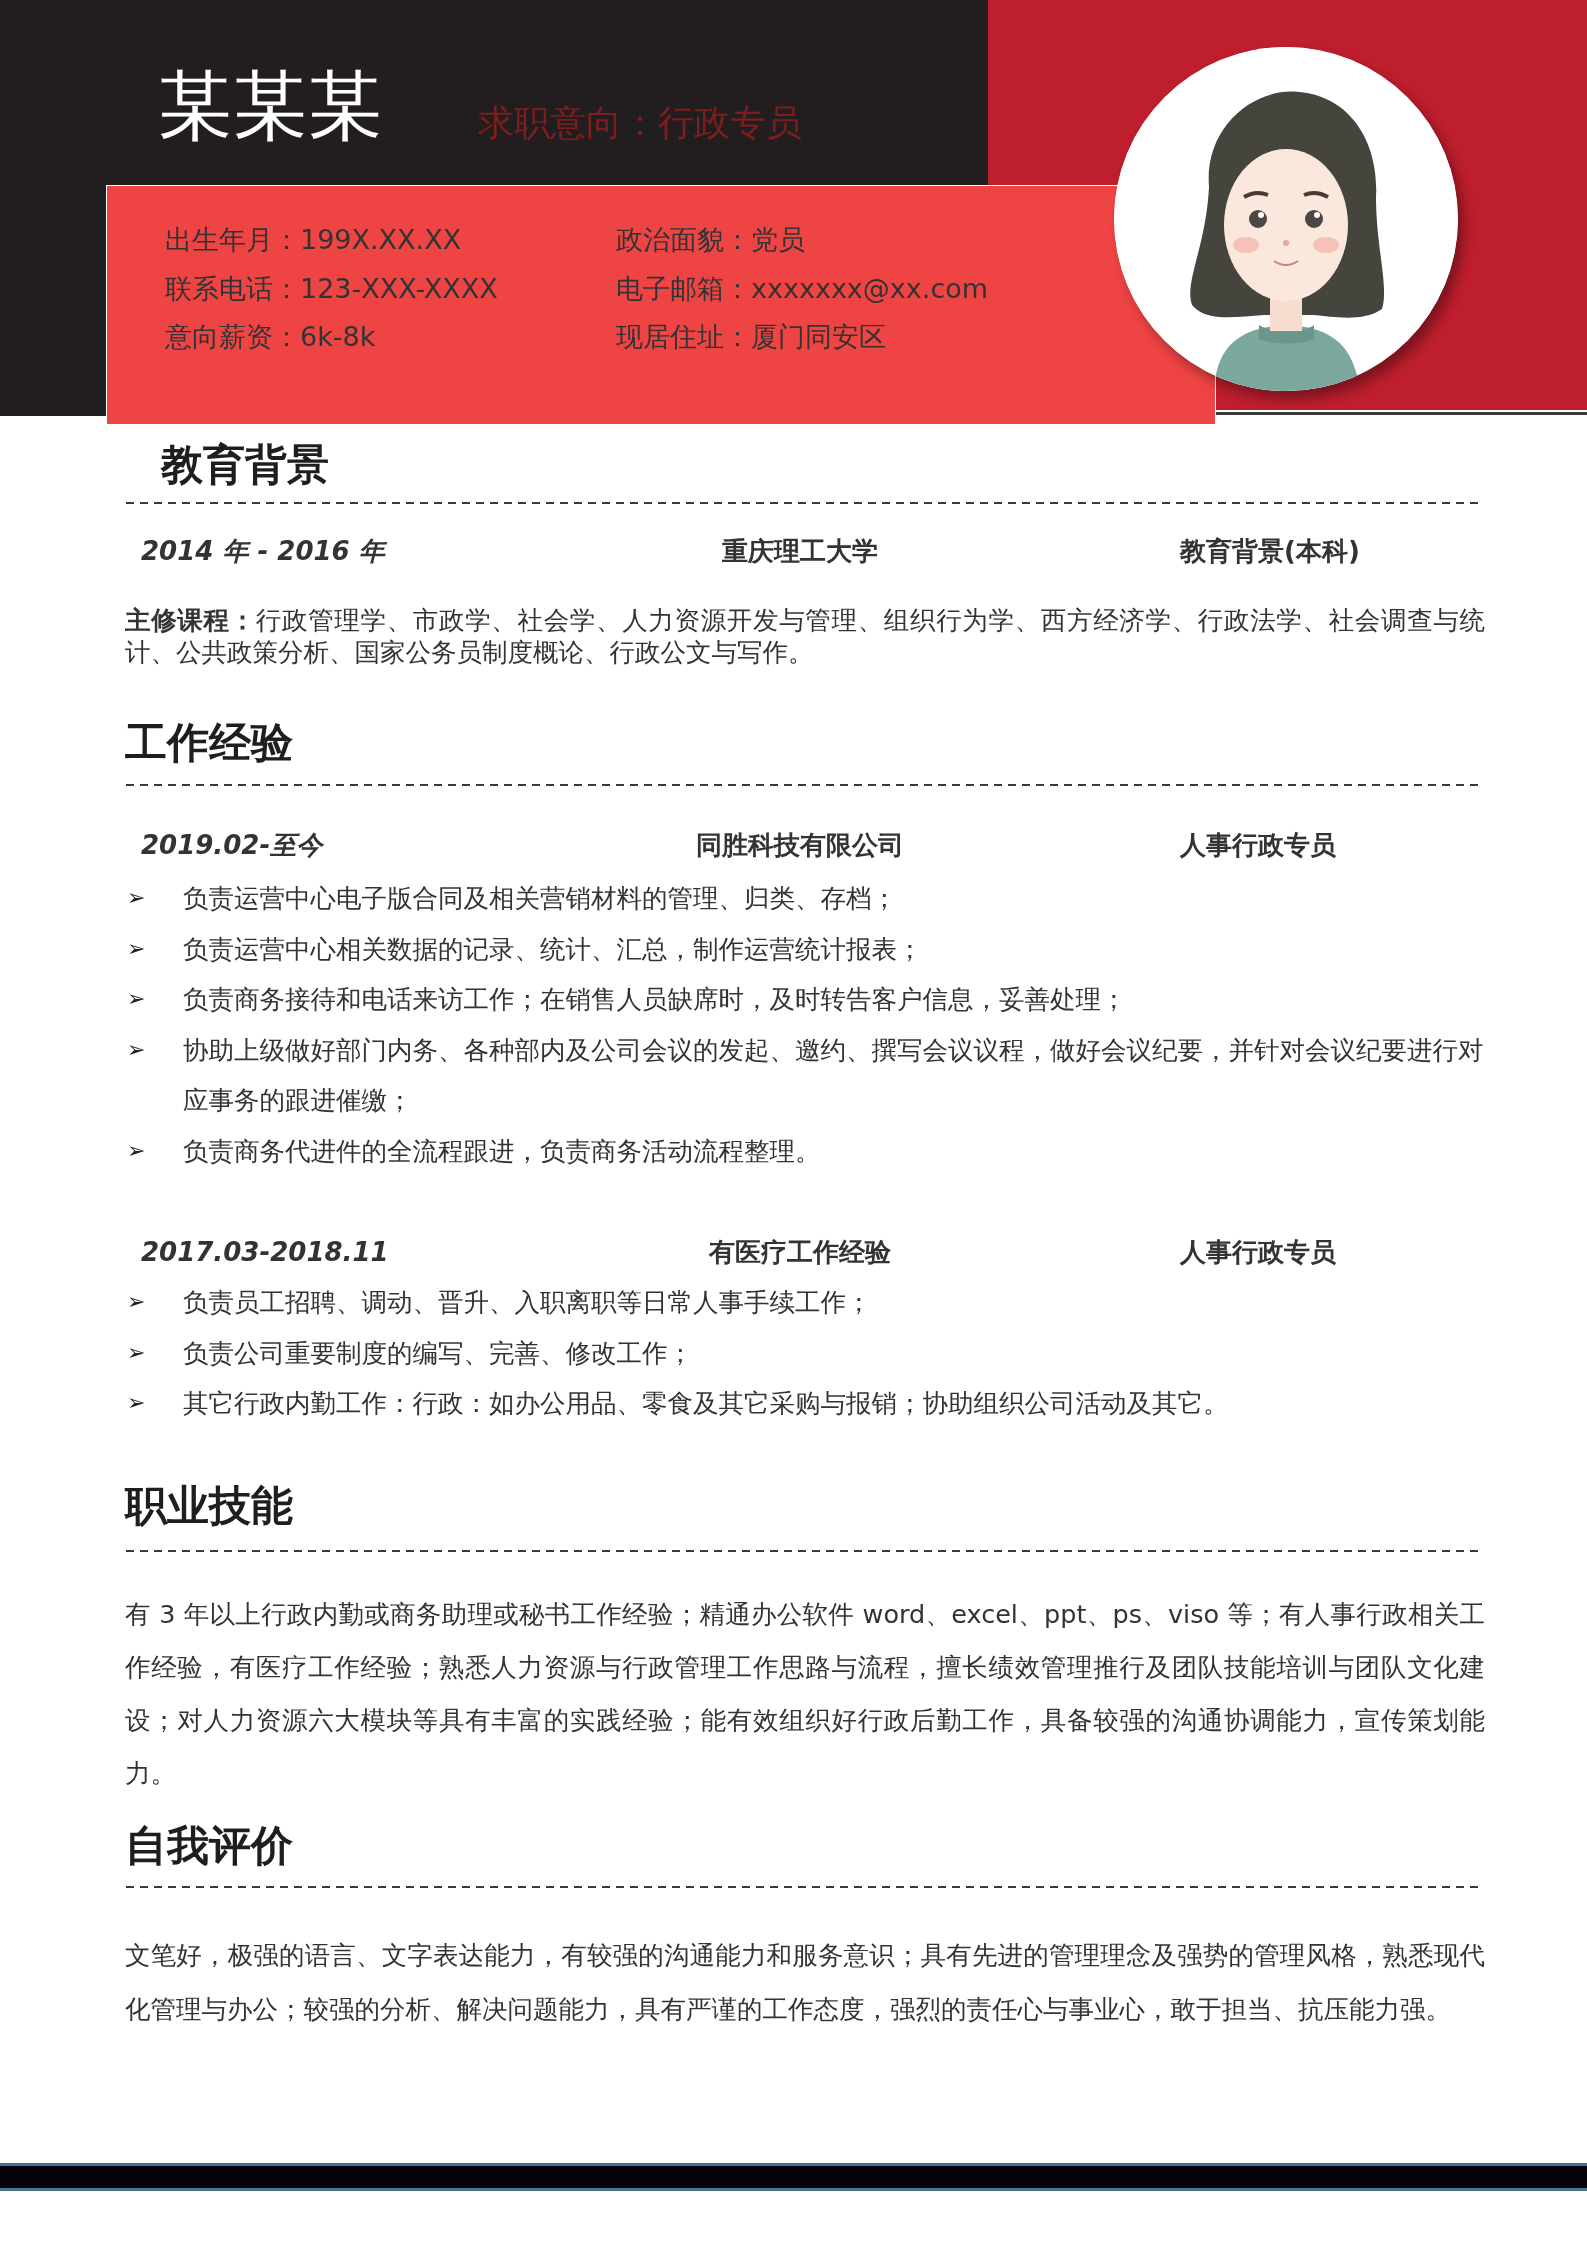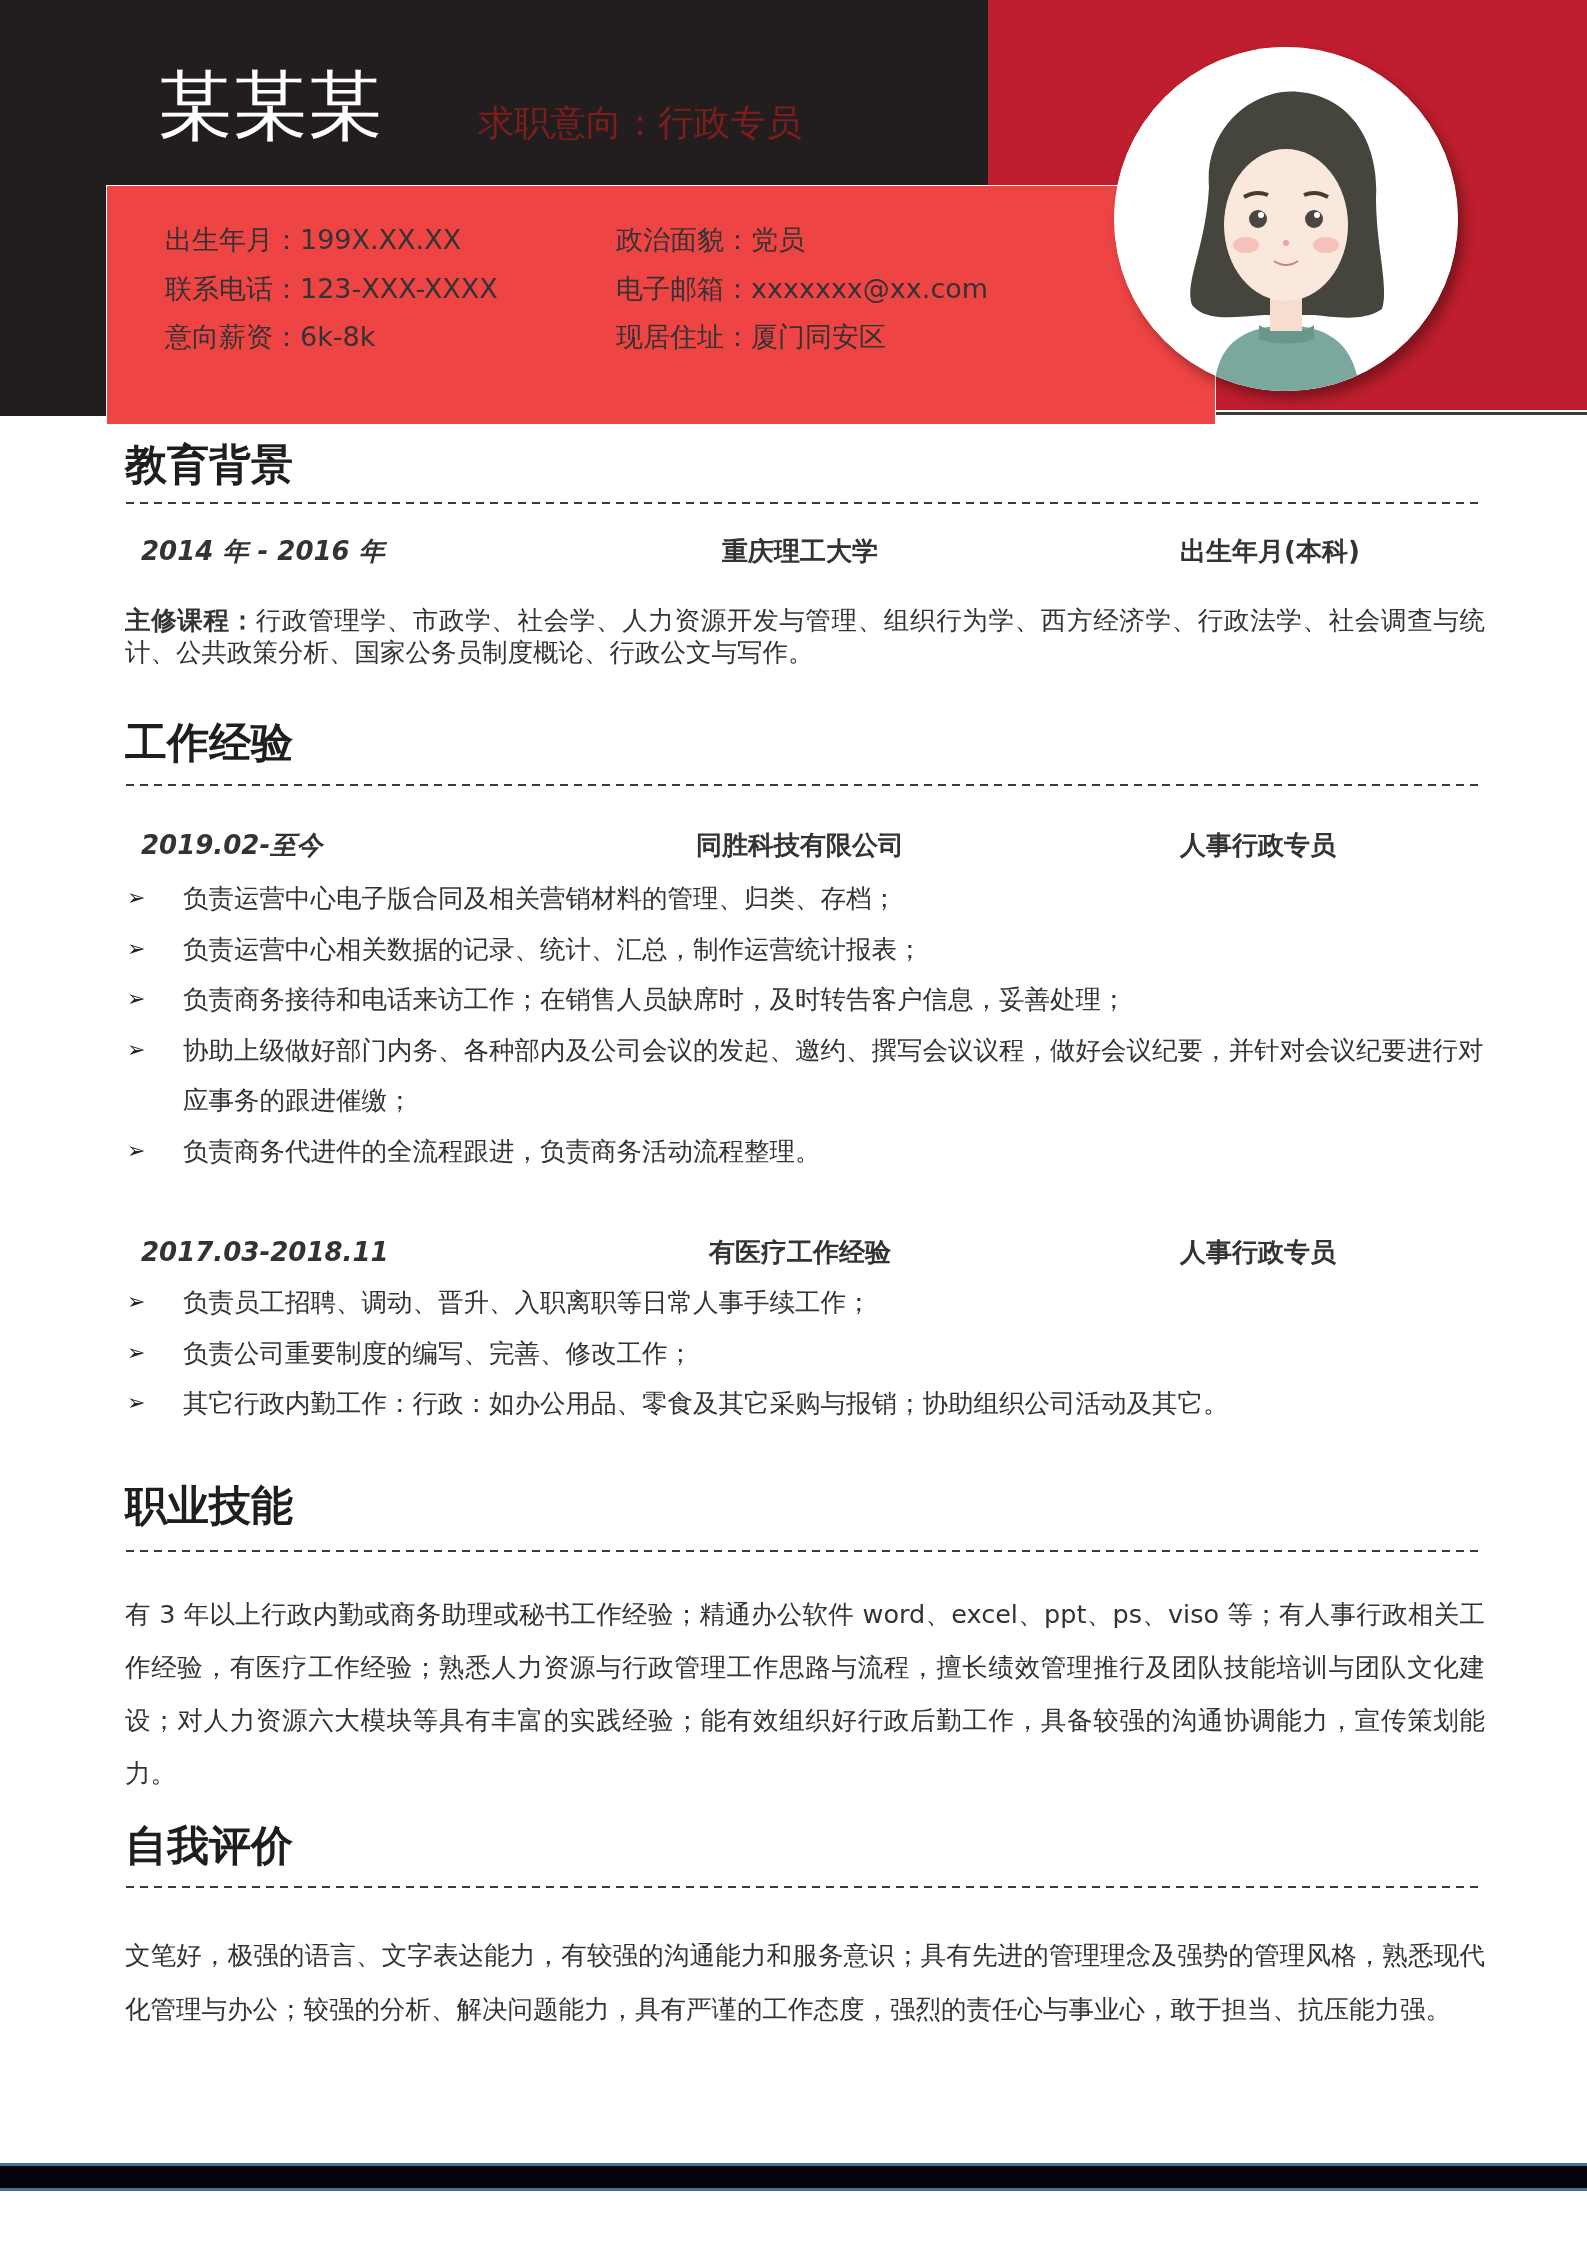--- a/index.html
+++ b/index.html
@@ -133,27 +133,27 @@
     <circle cx="203" cy="168" r="3" fill="#ffffff"></circle>
 
     <ellipse cx="132" cy="198" rx="13" ry="8" fill="#f5b7b0" opacity="0.8"></ellipse>
     <ellipse cx="212" cy="198" rx="13" ry="8" fill="#f5b7b0" opacity="0.8"></ellipse>
 
     <circle cx="172" cy="196" r="3" fill="#e9a59a"></circle>
     <path d="M160 214 Q172 222 184 214" stroke="#c9837a" stroke-width="2" fill="none"></path>
   </svg>
 </div>
 
-<div class="section-title" style="top:437px;">教育背景</div>
+<div class="section-title" style="top:437px;margin-left:36px;">教育背景</div>
 <div class="dash" style="top:502px;"></div>
 
 <div class="row3" style="top:531px;">
   <span class="c-date">2014 年  - 2016 年</span>
   <span class="c-mid">重庆理工大学</span>
-  <span class="c-right">出生年月(本科)</span>
+  <span class="c-right">教育背景(本科)</span>
 </div>
 <div class="para" style="top:604px; line-height:32px;"><b>主修课程：</b><span>行政管理学、市政学、社会学、人力资源开发与管理、组织行为学、西方经济学、行政法学、社会调查与统计、公共政策分析、国家公务员制度概论、行政公文与写作。</span></div>
 
 <div class="section-title" style="top:715px;">工作经验</div>
 <div class="dash" style="top:784px;"></div>
 
 <div class="row3" style="top:825px;">
   <span class="c-date">2019.02-至今</span>
   <span class="c-mid">同胜科技有限公司</span>
   <span class="c-right">人事行政专员</span>

